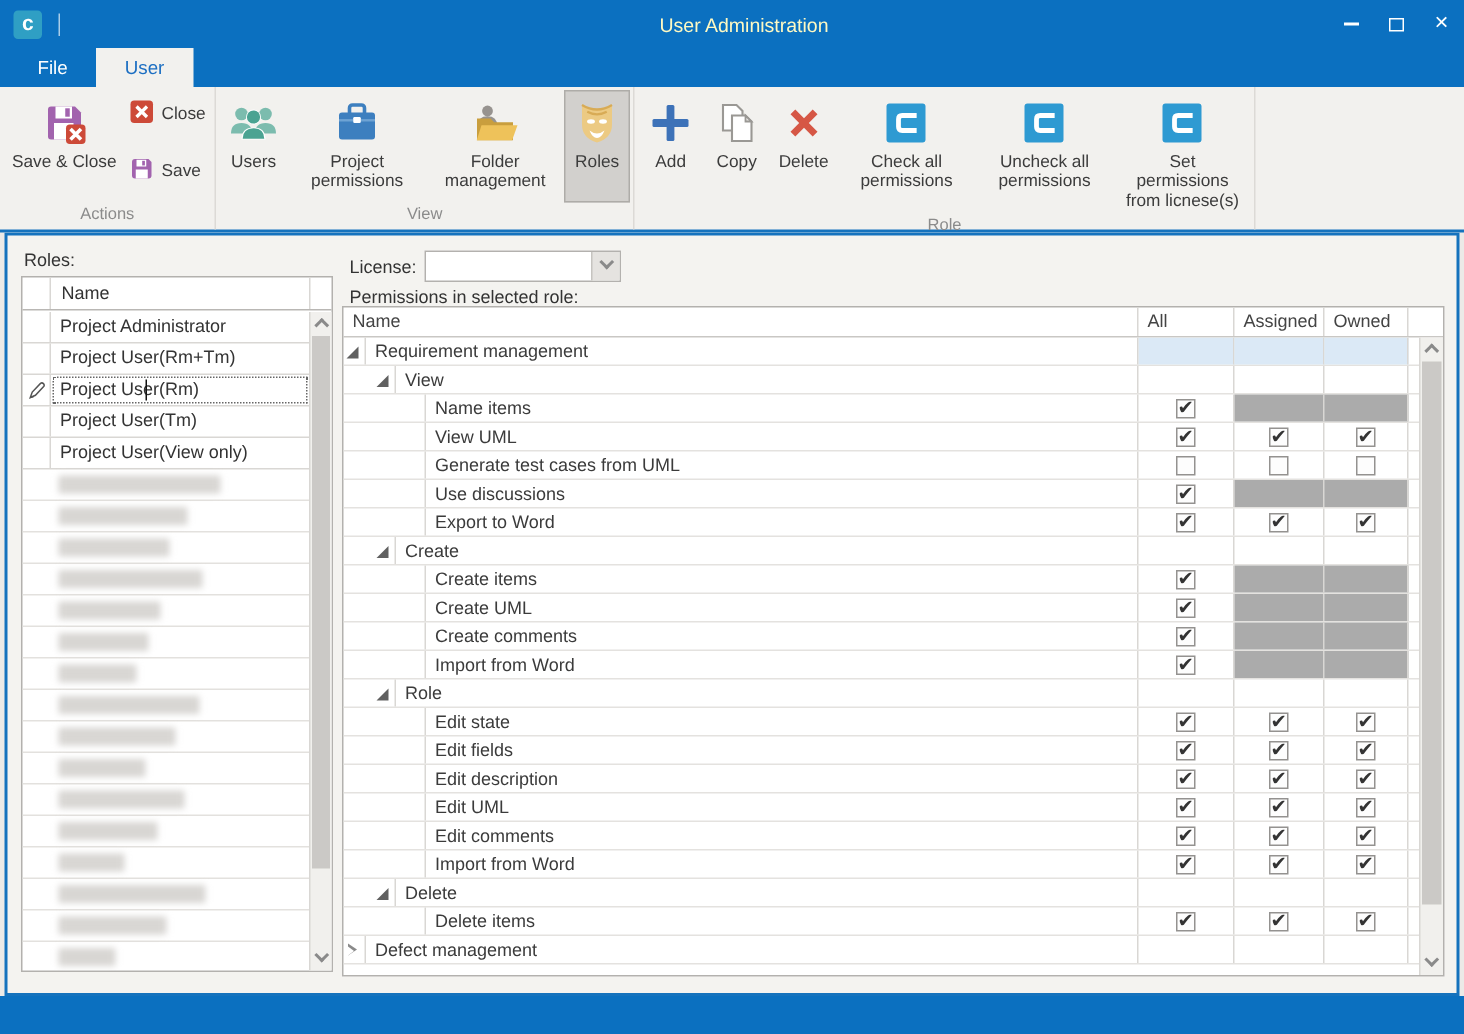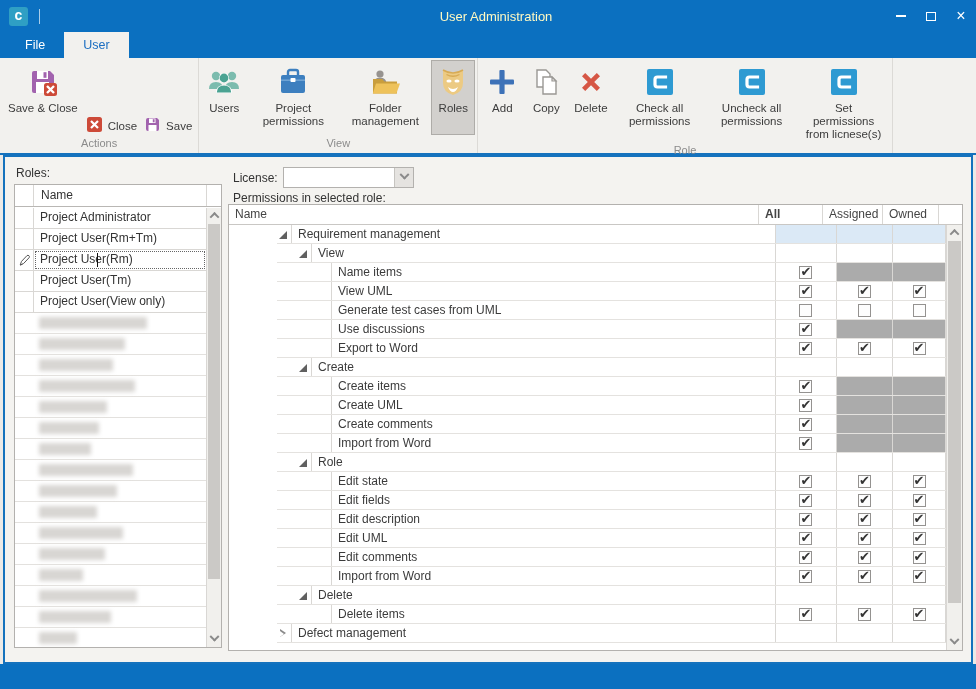--- a/index.html
+++ b/index.html
@@ -26,21 +26,21 @@
   .tab.active { background:#f2f1ee; color:#1b6ec2; }
   
   .ribbon { position:absolute; top:58px; left:0; right:0; height:97px; background:#f2f1ee; border-bottom:2px solid #1572bd; display:flex; }
   .rgroup { display:flex; flex-direction:column; border-right:1px solid #dcdad6; padding:0 2px; }
   .rgroup-buttons { flex:1; display:flex; align-items:stretch; padding-top:2px; }
   .rgroup-label { height:18px; text-align:center; color:#8b8b8b; font-size:11px; line-height:16px; }
   .rbtn-large { display:flex; flex-direction:column; align-items:center; padding:3px 5px 0 5px; max-width:92px; border:1px solid transparent; }
   .rbtn-large .ricon { height:36px; display:flex; align-items:center; justify-content:center; }
   .rbtn-large .rlabel { font-size:11.5px; color:#3c3c3c; text-align:center; line-height:13px; margin-top:2px; }
   .rbtn-large.pressed { background:#d2d0cd; border:1px solid #aeaca8; }
-  .small-col { display:flex; flex-direction:row; gap:7px; padding:6px 4px 0 2px;align-items:flex-end; }
+  .small-col { display:flex; flex-direction:column; gap:18px; padding:6px 4px 0 2px; }
   .rbtn-small { display:flex; align-items:center; gap:5px; font-size:11.5px; color:#3c3c3c; white-space:nowrap; }
   
   .content { position:absolute; left:3px; right:3px; top:155px; height:509px; border:2px solid #1572bd; background:#f4f3f0; }
   .statusbar { position:absolute; left:0; right:0; bottom:0; height:25px; background:#0b70c0; }
   .section-label { position:absolute; font-size:12px; color:#333; }
   
   .roles-list { position:absolute; left:9px; top:27px; width:208px; height:464px; background:#fff; border:1px solid #b3b1ae; }
   .roles-header { height:22px; border-bottom:1px solid #b9b7b4; display:flex; }
   .rh-ind { width:19px; border-right:1px solid #d9d7d4; }
   .rh-name { flex:1; padding-left:7px; line-height:21px; color:#333; border-right:1px solid #d9d7d4; }
@@ -61,23 +61,23 @@
   .chev.down { transform:rotate(135deg) translate(-2px,2px); }
   
   .license-combo { position:absolute; left:278px; top:10px; width:131px; height:21px; background:#fff; border:1px solid #b3b1ae; display:flex; }
   .combo-value { flex:1; line-height:19px; padding-left:5px; }
   .combo-btn { width:19px; background:#e5e3e0; border-left:1px solid #c6c4c0; display:flex; align-items:center; justify-content:center; }
   
   .perm-table { position:absolute; left:223px; top:47px; width:735px; height:447px; background:#fff; border:1px solid #b3b1ae; }
   .perm-header { height:20px; display:flex; border-bottom:1px solid #c9c7c4; }
   .ph-cell { border-right:1px solid #d9d7d4; line-height:19px; padding-left:6px; color:#444; }
   .ph-name { width:530px; }
-  .ph-all { width:64px;font-weight:bold; } .ph-assigned { width:60px; } .ph-owned { width:56px; }
+  .ph-all { width:64px; } .ph-assigned { width:60px; } .ph-owned { width:56px; }
   .ph-fill { flex:1; border-right:none; }
-  .perm-body { position:absolute; top:20px; left:0; right:16px; bottom:0; overflow:hidden;padding-left:48px; }
+  .perm-body { position:absolute; top:20px; left:0; right:16px; bottom:0; overflow:hidden; }
   .perm-row { height:19px; display:flex; border-bottom:1px solid #e4e2df; }
   .pr-name { width:530px; position:relative; border-right:1px solid #d9d7d4; }
   .pr-guide { position:absolute; top:0; bottom:0; border-left:1px solid #d9d7d4; }
   .pr-text { position:absolute; top:0; line-height:18px; color:#3b3b3b; white-space:nowrap; }
   .exp-open { position:absolute; width:0; height:0; border-left:8px solid transparent; border-bottom:8px solid #606060; top:6px; }
   .exp-closed-outer { position:absolute; width:0; height:0; border-top:4.5px solid transparent; border-bottom:4.5px solid transparent; border-left:6px solid #8a8a8a; top:5px; }
   .exp-closed-inner { position:absolute; width:0; height:0; border-top:3px solid transparent; border-bottom:3px solid transparent; border-left:4px solid #fff; top:6.5px; }
   .pr-cell { border-right:1px solid #d9d7d4; display:flex; align-items:center; justify-content:center; }
   .pr-all { width:64px; } .pr-assigned { width:60px; } .pr-owned { width:56px; }
   .pr-fill { flex:1; border-right:none; }

